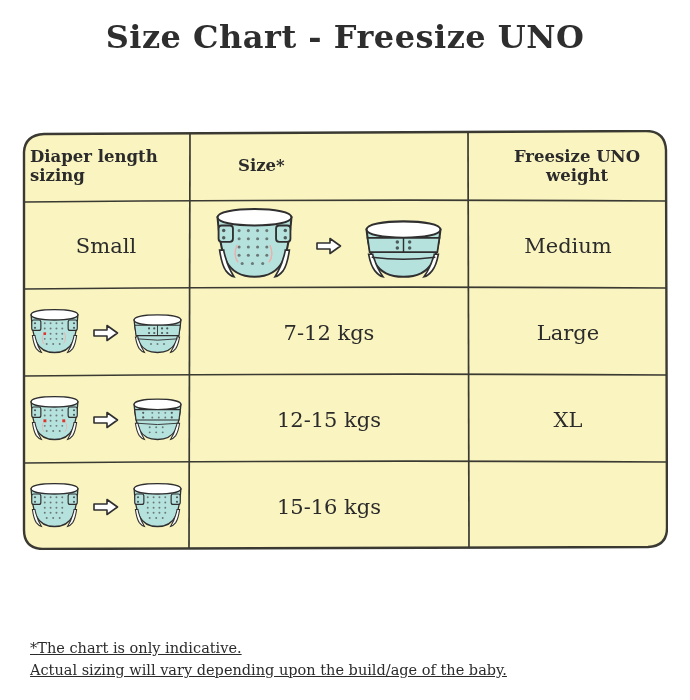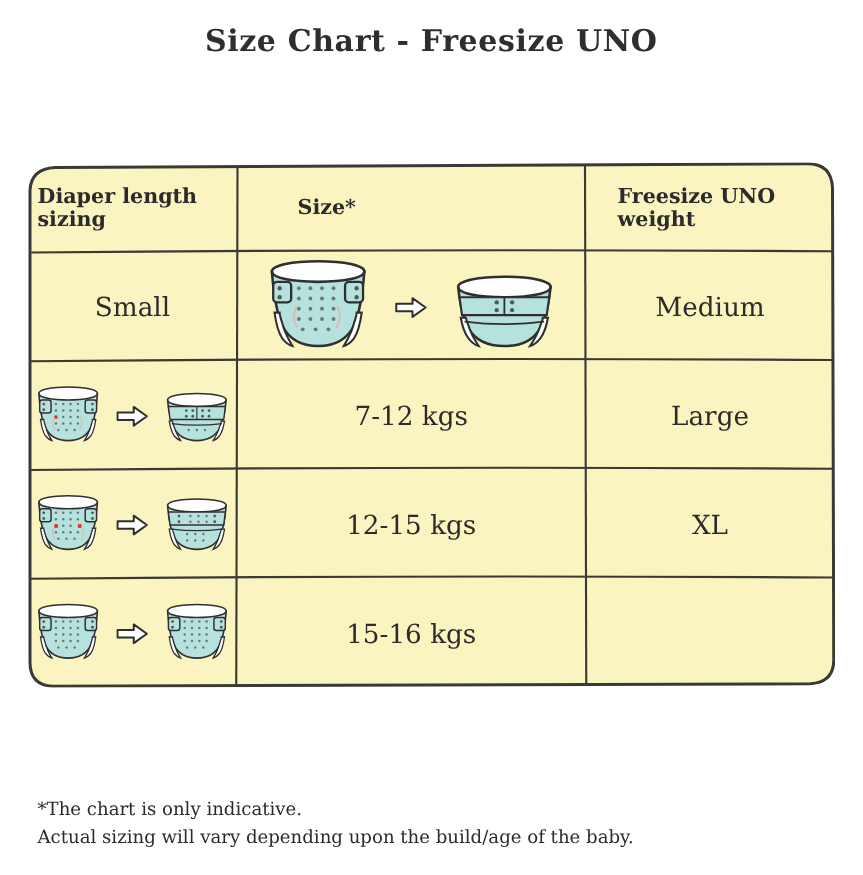--- a/index.html
+++ b/index.html
@@ -18,21 +18,21 @@
 
   
   .title {
     position: absolute;
     top: 18px;
     left: 0;
     width: 690px;
     text-align: center;
     font-family: "DejaVu Serif", "Liberation Serif", serif;
     font-weight: bold;
-    font-size: 24px;
+    font-size: 32px;
     letter-spacing: 0.5px;
     color: #2e2e2e;
   }
 
   
   .table-wrap {
     position: absolute;
     left: 22px;
     top: 130px;
     width: 646px;
@@ -64,21 +64,21 @@
     font-size: 17px;
     color: #2b2b2b;
   }
   .cell.head {
     font-weight: bold;
     font-size: 16.5px;
     line-height: 1.18;
   }
   .cell.head-left {
     justify-content: flex-start;
-    text-align: left;
+    text-align: center;
     padding-left: 26px;
   }
   .cell.head-size {
     justify-content: flex-start;
     padding-left: 48px;
   }
   .cell.size-label,
   .cell.weight-label {
     font-size: 21px;
   }
@@ -103,20 +103,21 @@
 
   
   .footnote {
     position: absolute;
     left: 30px;
     top: 638px;
     width: 620px;
     font-size: 14.5px;
     line-height: 1.5;
     color: #2b2b2b;
+    text-decoration: underline;
   }
   .footnote div { white-space: pre; }
 </style>
 </head>
 <body>
 
 <div class="title">Size Chart - Freesize UNO</div>
 
 <div class="table-wrap">
 

